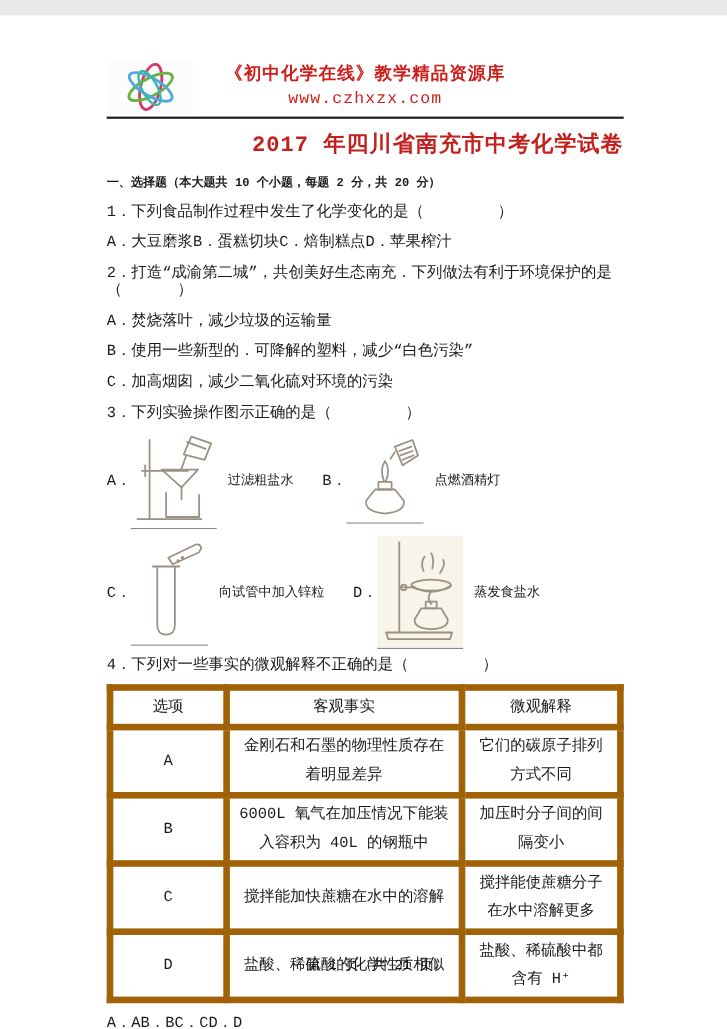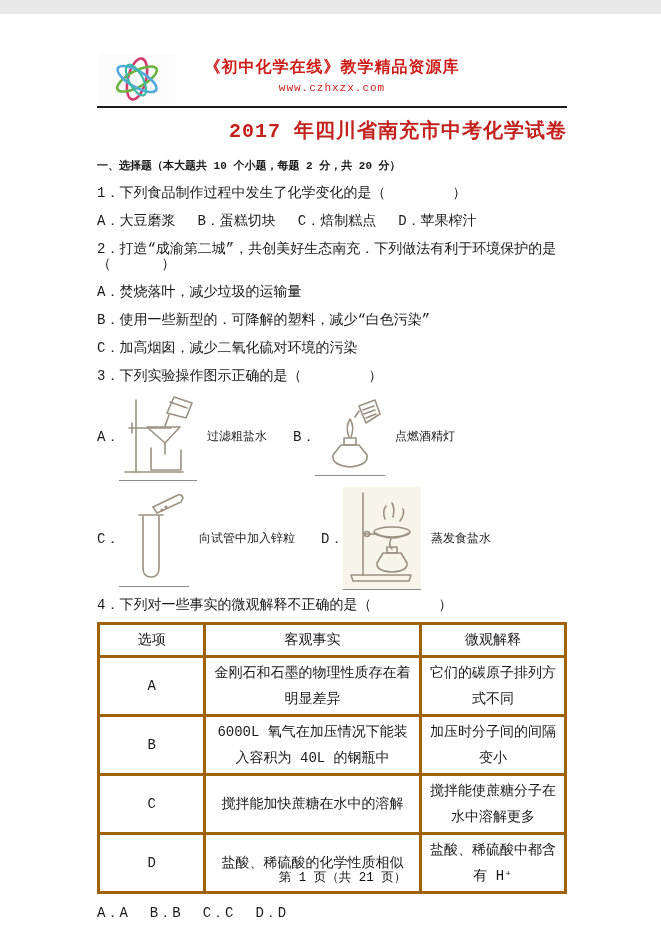--- a/index.html
+++ b/index.html
@@ -20,51 +20,51 @@
   .hdr {
     position:relative; height:54px;
     border-bottom:2px solid #1c1c1c;
   }
   .logo-box { position:absolute; left:2px; top:0; width:76px; height:50px; background:#fcfcfc; }
   .hdr-text { text-align:center; padding-top:3px; }
   .site-name {
     color:#cc1f1b; font-weight:bold; font-size:16px; letter-spacing:1px;
   }
   .site-url {
-    color:#cc1f1b; font-size:11px; margin-top:4px; letter-spacing:1px;
+    color:#cc1f1b; font-size:15px; margin-top:4px; letter-spacing:1px;
   }
   
   .exam-title {
     margin-top:9px; text-align:right;
     color:#c2211d; font-weight:bold; font-size:20px; letter-spacing:1px;
   }
   .section-heading {
     margin-top:14px; font-weight:bold; font-size:11px;
   }
   
   .line { margin-top:13px; font-size:14px; line-height:15px; white-space:pre-wrap; }
-  .opts-inline { display:flex; gap:22px; }
+  .opts-inline { display:flex; }
   .opts-inline span { white-space:pre; }
   
   .fig-row { display:flex; align-items:center; margin-top:8px; }
   .fig-label { font-size:14px; width:22px; flex:0 0 auto; }
   .fig-img { flex:0 0 auto; border-bottom:1px solid #8a8a8a; padding:0 4px 2px 4px; }
   .fig-img.tint { background:#f7f4ea; border-bottom:1px solid #8a8a8a; }
   .fig-caption { font-size:12px; margin-left:10px; flex:0 0 auto; }
   .fig-svg { display:block; }
   .fig-svg path, .fig-svg line, .fig-svg ellipse, .fig-svg rect, .fig-svg circle {
     stroke:#9b9183; stroke-width:1.6; fill:none; stroke-linecap:round; stroke-linejoin:round;
   }
   
   .q4-table {
     margin-top:9px; border-collapse:collapse; width:470px;
     font-size:14px;
   }
   .q4-table th, .q4-table td {
-    border:3px solid #a16207; text-align:center; vertical-align:middle;
+    border:6px solid #a16207; text-align:center; vertical-align:middle;
     padding:2px 8px; line-height:26px; font-weight:normal;
   }
   .q4-table thead tr { height:27px; }
   .q4-table tbody tr { height:53px; }
   .col-opt { width:107px; }
   .col-fact { width:217px; }
   .col-expl { width:146px; }
   
   .page-footer {
     position:absolute; left:0; right:0; top:855px;

